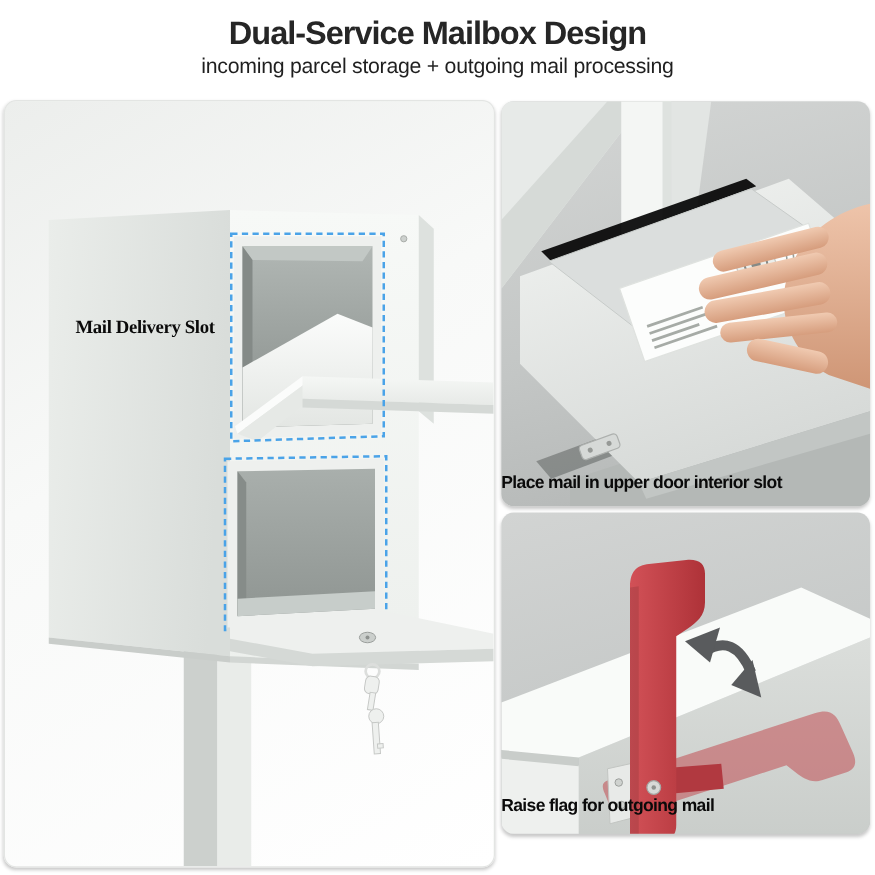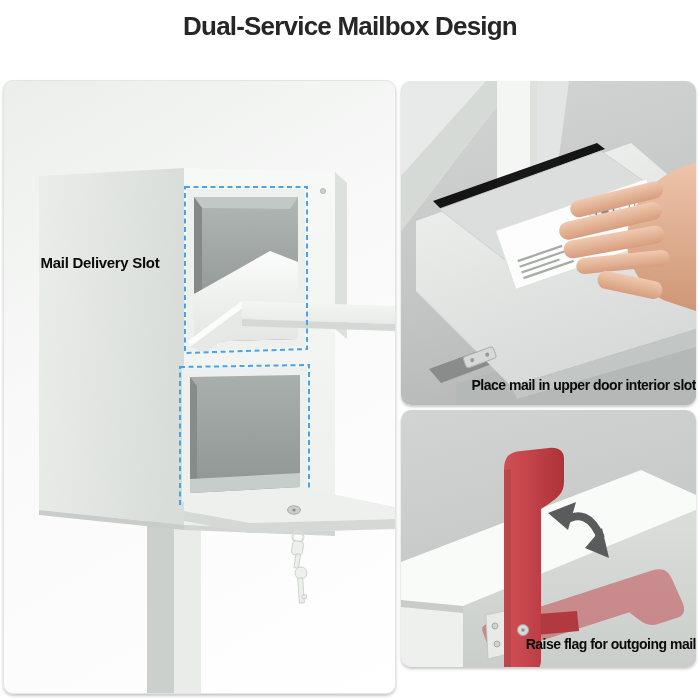--- a/index.html
+++ b/index.html
@@ -32,34 +32,35 @@
   #right-bottom-panel{
     left:401px;top:410px;width:295px;height:257px;
     background:linear-gradient(165deg,#d2d4d3 0%,#c6c9c8 55%,#b8bbba 100%);
     box-shadow:0 2px 3px rgba(0,0,0,0.22);
   }
   .illu{position:absolute;left:0;top:0;}
   .label{
     position:absolute;font-weight:bold;font-size:15px;line-height:1.18;
     letter-spacing:-0.3px;color:#0a0a0a;text-align:center;
   }
-  #label-delivery{left:20px;top:173px;width:152px;}
+  #label-delivery{left:36px;top:173px;width:152px;font-family:Liberation Serif, serif;}
   #label-storage{left:34px;top:336px;width:150px;}
   .caption{
-    position:absolute;left:0;width:100%;text-align:right;font-weight:bold;
+    position:absolute;left:0;width:100%;text-align:left;font-weight:bold;
     font-size:14px;letter-spacing:-0.5px;color:#0a0a0a;
   }
   #caption-top{bottom:12px;}
   #caption-bottom{bottom:15px;}
 </style>
 </head>
 <body>
 
 <div class="header">
   <div class="title">Dual-Service Mailbox Design</div>
+  <div class="subtitle">incoming parcel storage + outgoing mail processing</div>
 </div>
 
 <div class="panel" id="left-panel">
   <svg class="illu" width="391" height="612" viewBox="0 0 391 612">
     <defs>
       <linearGradient id="gLeft" x1="0" y1="0" x2="1" y2="0.15">
         <stop offset="0" stop-color="#eaedea"></stop>
           <stop offset="1" stop-color="#d9ddda"></stop>
       </linearGradient>
       <linearGradient id="gFront" x1="0" y1="0" x2="0" y2="1">

